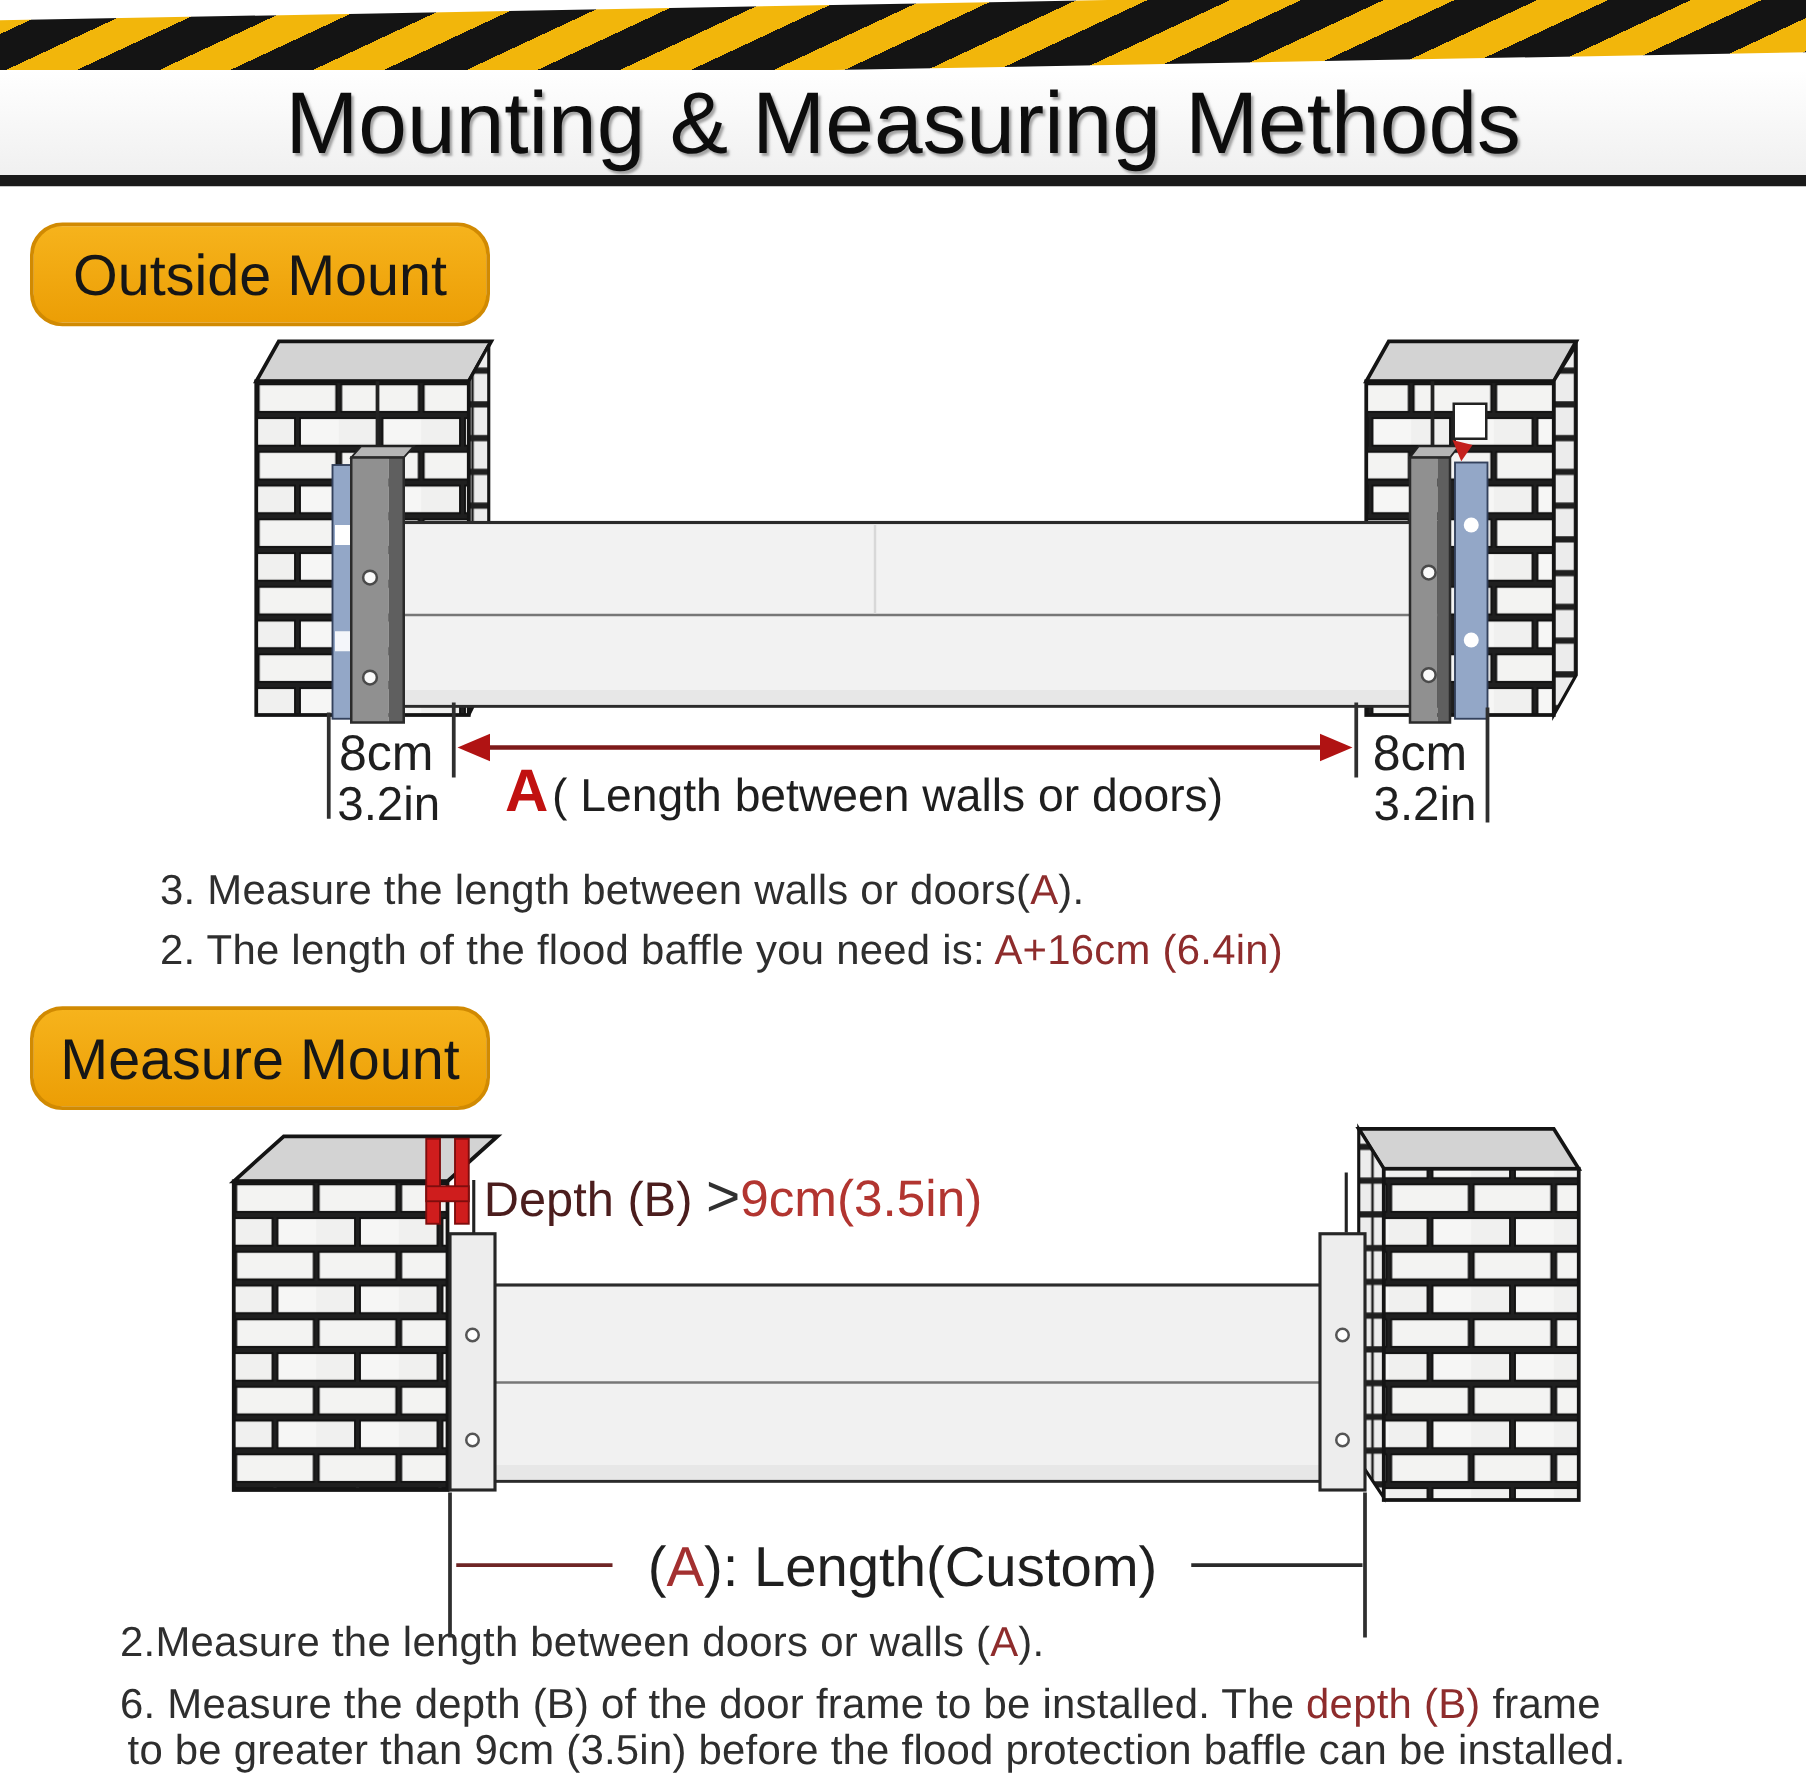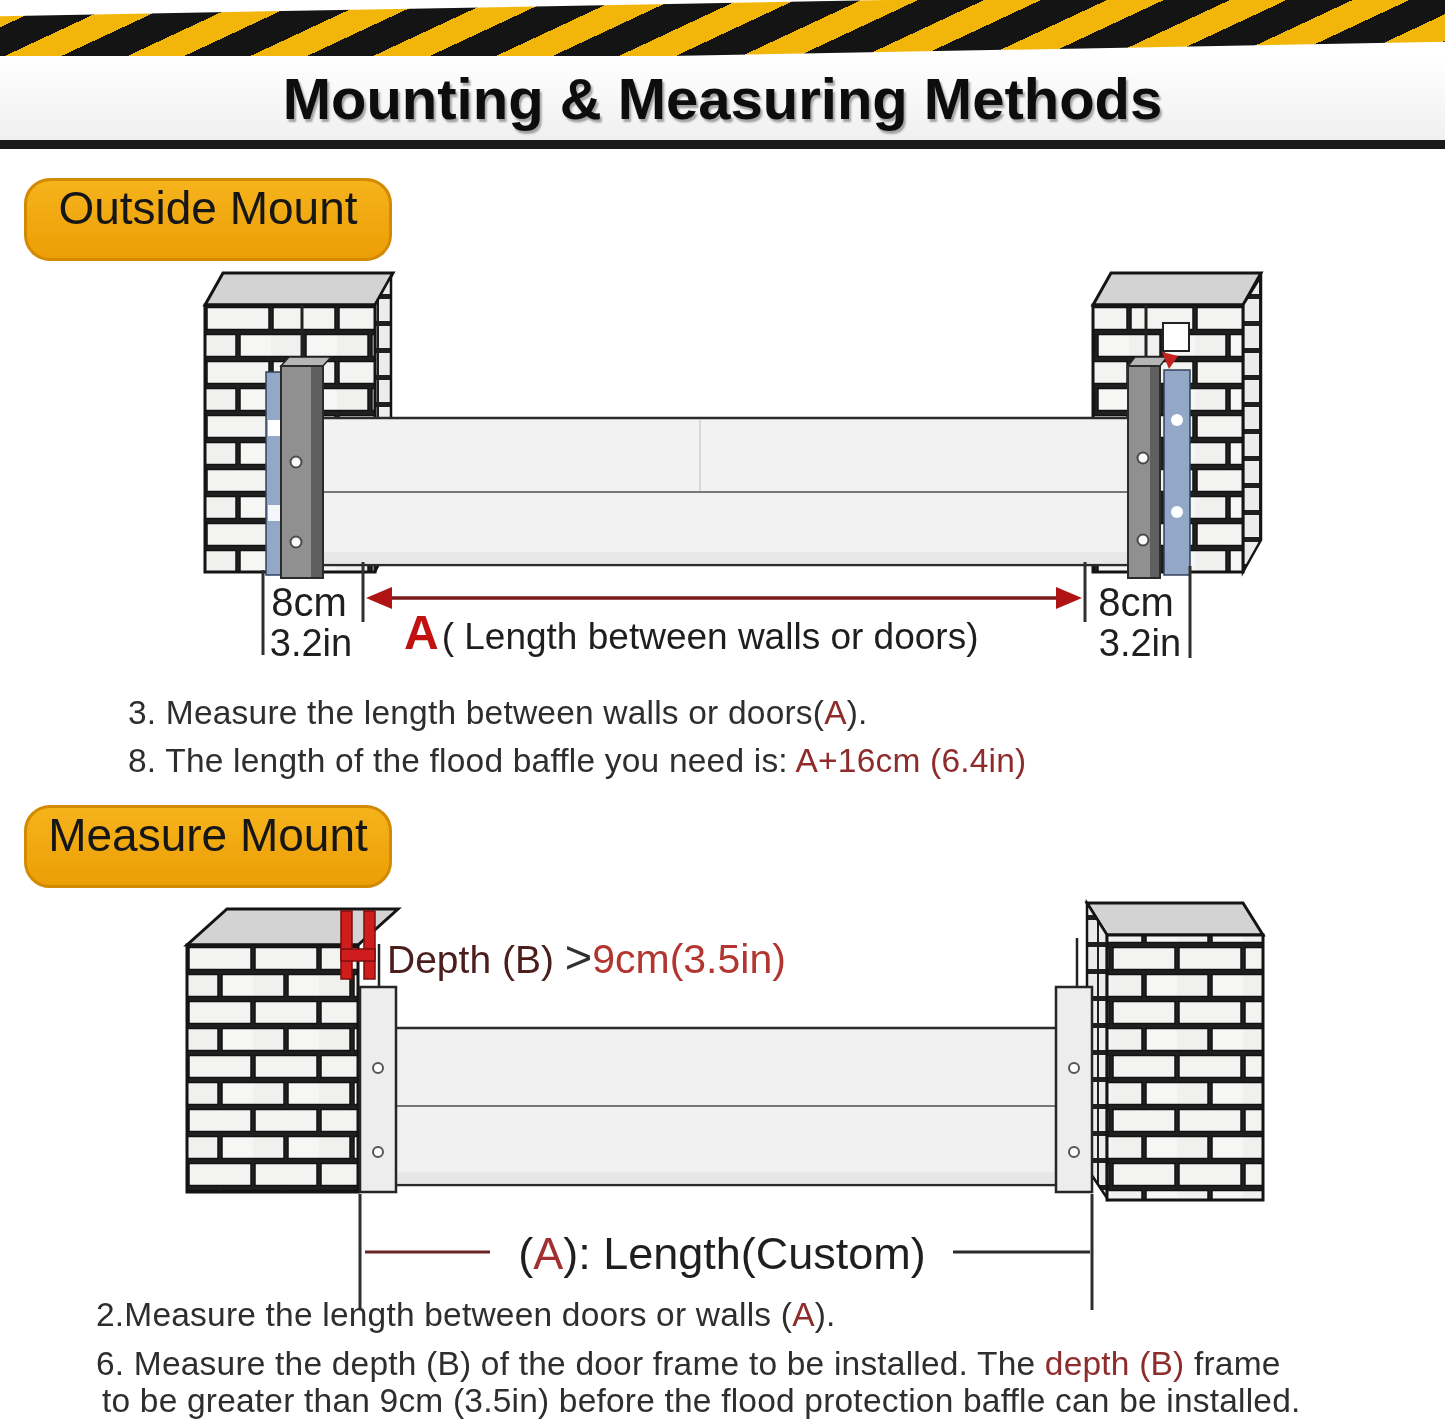--- a/index.html
+++ b/index.html
@@ -12,30 +12,30 @@
     position:absolute; left:-34px; right:-34px; top:3px; height:52px;
     transform:rotate(-1.05deg);
     background:repeating-linear-gradient(156deg,#f2b60b 0 24px,#141414 24px 52px);
   }
   .title-band {
     position:absolute; top:56px; left:0; right:0; height:84px;
     display:flex; align-items:center; justify-content:center;
     background:linear-gradient(180deg,#ffffff,#f0f0f0);
   }
   .title {
-    font-size:58px; font-weight:bold; color:#0d0d0d; white-space:nowrap;
+    font-size:70px; font-weight:normal; color:#0d0d0d; white-space:nowrap;
     text-shadow:2px 3px 2px rgba(95,95,95,.55);
   }
   .black-bar { position:absolute; top:140px; left:0; right:0; height:9px; background:#1a1a1a; }
   
   .badge {
     position:absolute; left:24px; width:368px; height:83px;
     background:linear-gradient(180deg,#f6b31c,#ec9e05);
     border:3px solid #d18a02; border-radius:26px; box-sizing:border-box;
-    display:flex; align-items:flex-start; justify-content:center;
+    display:flex; align-items:center; justify-content:center;
     font-size:46px; color:#161616; white-space:nowrap;
   }
   #badge-outside { top:178px; }
   #badge-inside  { top:805px; }
   
   .instr { position:absolute; font-size:33.5px; color:#2e2e2e; white-space:nowrap; letter-spacing:.2px; }
   .instr .em { color:#8e2c2c; }
   #o-line1 { left:128px; top:694px; }
   #o-line2 { left:128px; top:742px; }
   #i-line1 { left:96px;  top:1296px; }
@@ -133,21 +133,21 @@
       <polygon points="1082,598 1056,587 1056,609" fill="#b01313"></polygon>
       <text x="309" y="616" text-anchor="middle" font-size="40" fill="#1f1f1f">8cm</text>
       <text x="311" y="656" text-anchor="middle" font-size="38" fill="#1f1f1f">3.2in</text>
       <text x="1136" y="616" text-anchor="middle" font-size="40" fill="#1f1f1f">8cm</text>
       <text x="1140" y="656" text-anchor="middle" font-size="38" fill="#1f1f1f">3.2in</text>
       <text x="404" y="649"><tspan font-size="48" font-weight="bold" fill="#c11110">A</tspan><tspan dx="3" font-size="37" fill="#1e1e1e">( Length between walls or doors)</tspan></text>
     </g>
   </svg>
 
   <div class="instr" id="o-line1"><span>3. Measure the length between walls or doors(</span><span class="em">A</span><span>).</span></div>
-  <div class="instr" id="o-line2"><span>8. The length of the flood baffle you need is: </span><span class="em">A+16cm (6.4in)</span><span></span></div>
+  <div class="instr" id="o-line2"><span>2. The length of the flood baffle you need is: </span><span class="em">A+16cm (6.4in)</span><span></span></div>
 
   <div class="badge" id="badge-inside">
     <span>Measure Mount</span>
   </div>
 
   <svg id="svg2" class="diagram" viewBox="150 900 1250 415">
     <defs>
       <pattern id="brickB" patternUnits="userSpaceOnUse" x="187" y="945" width="66" height="54">
         <rect width="66" height="54" fill="#1f1f1f"></rect>
         <rect x="2" y="2.5" width="62" height="22" fill="#f3f3f2" stroke="#111" stroke-width="1.5"></rect>

